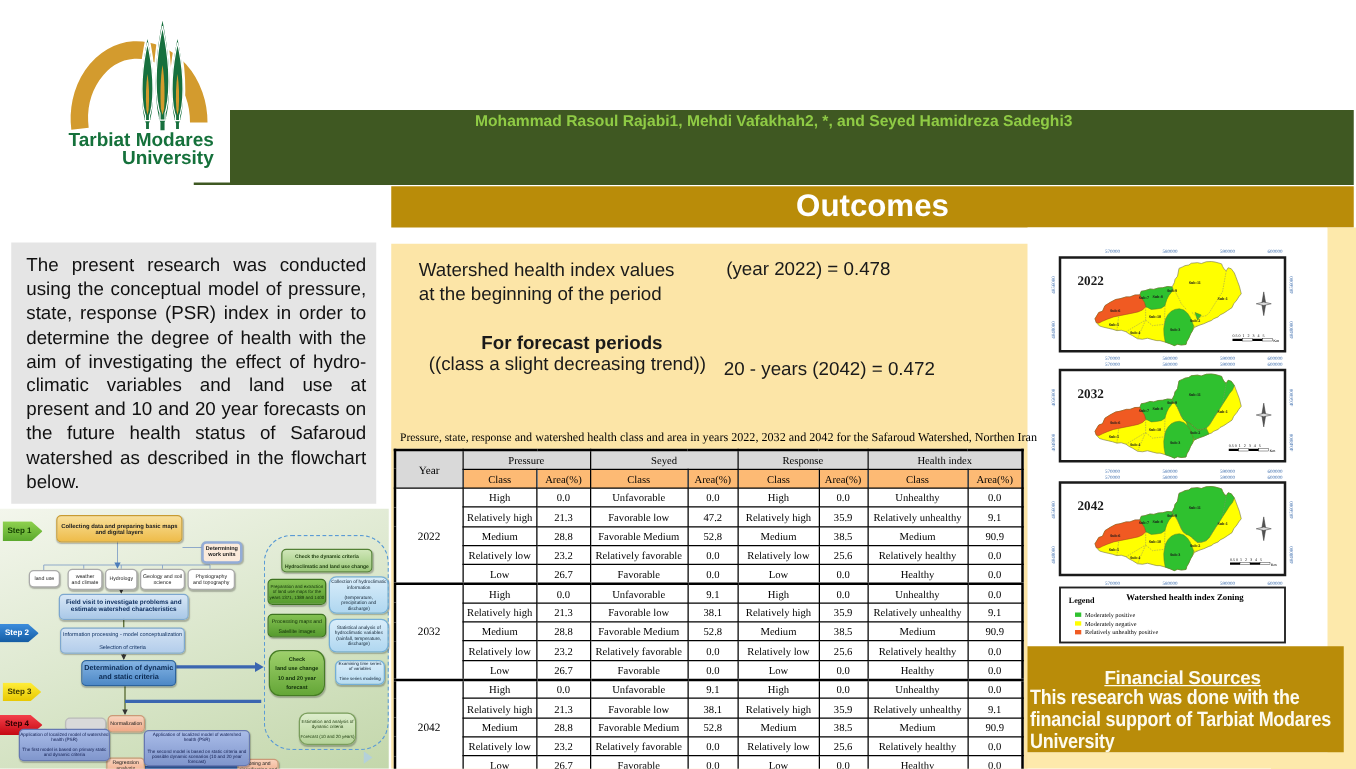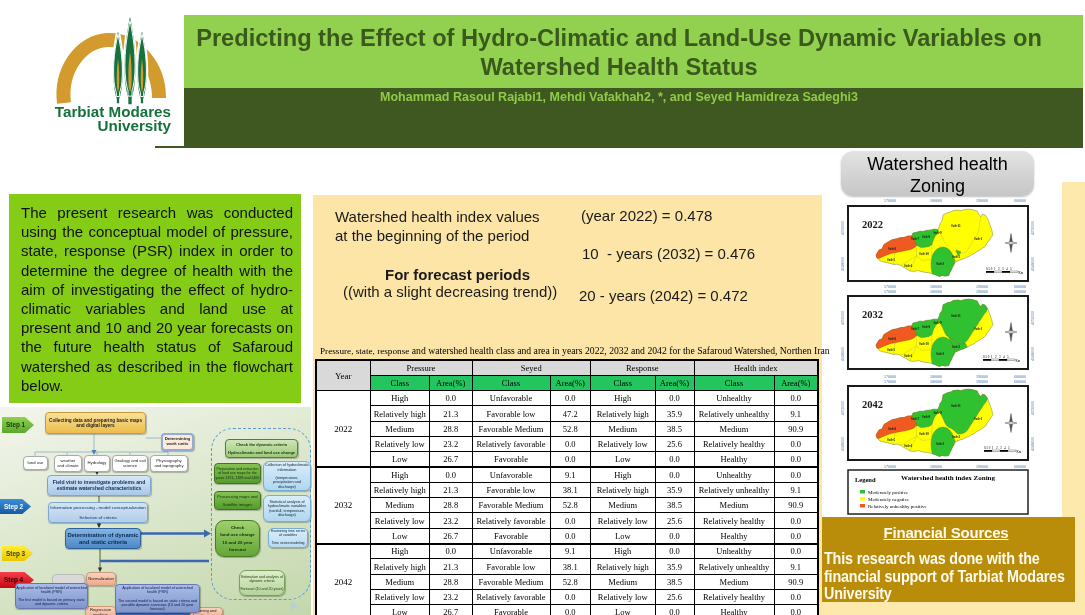--- a/index.html
+++ b/index.html
@@ -14,25 +14,20 @@
 
   html,body { width:1085px; height:615px; background:#ffffff; overflow:hidden;
     font-family:"Liberation Sans", sans-serif; }
   .abs { position:absolute; }
   #page { position:relative; width:1085px; height:615px; background:#fff; }
 </style>
 </head>
 <body>
 <div id="page">
 
-  <div class="abs" style="left:155px; top:15px; width:928px; height:73px; background:#92d050;">
-    <div style="padding-top:9px; text-align:center; font-weight:bold; font-size:23.6px; line-height:29px; color:#3a591c;">
-      Predicting the Effect of Hydro-Climatic and Land-Use Dynamic Variables on<br>Watershed Health Status
-    </div>
-  </div>
   <div class="abs" style="left:155px; top:88px; width:928px; height:60px; background:#3f5822;">
     <div style="padding-top:2px; text-align:center; font-weight:bold; font-size:12.5px; color:#8fcb45;">Mohammad Rasoul Rajabi1, Mehdi Vafakhah2, *, and Seyed Hamidreza Sadeghi3</div>
   </div>
 
   <div class="abs" style="left:0px; top:0px; width:155px; height:146px; background:#fff;margin-left:29px;">
     <svg width="155" height="146" viewBox="0 0 155 146">
       <path d="M 35,103 A 46,55 0 0 1 78,40 A 50,58 0 0 1 130,98" fill="none" stroke="#d39b2e" stroke-width="14"></path>
       <g stroke="#ffffff" stroke-width="1.7" fill="#17703e">
         <path id="tL" d="M89,27 C86.5,38 84.5,50 83.8,63 C83.2,76 83.8,88 86,96 L87,99 L87,104 L91,104 L91,99 L92,96 C94.2,88 94.8,76 94.2,63 C93.5,50 91.5,38 89,27 Z"></path>
         <path id="tR" d="M113,27 C110.5,38 108.5,50 107.8,63 C107.2,76 107.8,88 110,96 L111,99 L111,104 L115,104 L115,99 L116,96 C118.2,88 118.8,76 118.2,63 C117.5,50 115.5,38 113,27 Z"></path>
@@ -48,22 +43,24 @@
         <path d="M113,59 C111.7,68 111.4,78 112.1,88 L113,92 L113.9,88 C114.6,78 114.3,68 113,59 Z"></path>
         <path d="M101,52 C99.4,62 99,75 99.7,87 L101,92 L102.3,87 C103,75 102.6,62 101,52 Z"></path>
       </g>
       <g fill="#15713b" font-family="Liberation Sans, sans-serif" font-weight="bold" text-anchor="end">
         <text x="142" y="117" font-size="15.2">Tarbiat Modares</text>
         <text x="142" y="131" font-size="15.2">University</text>
       </g>
     </svg>
   </div>
 
-
-  <div class="abs" style="left:9px; top:194px; width:292px; height:209px; background:#84cc16;">
+  <div class="abs" style="left:313px; top:149px; width:770px; height:33px; background:#b98c09;
+       color:#fff; font-weight:bold; font-size:25px; text-align:center; line-height:32px;">Outcomes</div>
+
+  <div class="abs" style="left:9px; top:194px; width:292px; height:209px; background:#e5e5e5;">
     <div style="margin:9px 8px 0 12px; width:272px; font-size:15px; line-height:19.2px; color:#111; text-align:justify;">The present research was conducted using the conceptual model of pressure, state, response (PSR) index in order to determine the degree of health with the aim of investigating the effect of hydro-climatic variables and land use at present and 10 and 20 year forecasts on the future health status of Safaroud watershed as described in the flowchart below.</div>
   </div>
 
   <div class="abs" id="flow" style="left:0px; top:407px; width:311px; height:208px;
        background:linear-gradient(160deg,#f3f6ec 0%, #e0ead3 40%, #c3d7ab 100%);">
     <svg class="abs" style="left:0;top:0;" width="311" height="210" viewBox="0 0 311 210">
       <g stroke="#8ea9c9" stroke-width="0.8" fill="none">
         <path d="M94,26 L94,44"></path>
         <path d="M35,45 L168,45"></path>
         <path d="M35,45 L35,49 M67,45 L67,48 M97,45 L97,48 M130,45 L130,48 M168,45 L168,48"></path>
@@ -117,23 +114,22 @@
     <div class="abs fbx" style="left:263px; top:88px; width:48px; height:27px; background:linear-gradient(#d9edfa,#b0d7f0); border-color:#74aed6; border-radius:6px; font-size:3.8px; color:#123;">Statistical analysis of<br>hydroclimatic variables<br>(rainfall, temperature,<br>discharge)</div>
     <div class="abs fbx" style="left:215px; top:113px; width:45px; height:37px; background:linear-gradient(#9ed06b,#64a637); border-color:#467c24; border-radius:9px; font-size:4.4px; line-height:1.6; font-weight:bold; color:#12300a;">Check<br>land use change<br>10 and 20 year<br>forecast</div>
     <div class="abs fbx" style="left:268px; top:121px; width:40px; height:20px; background:linear-gradient(#d9edfa,#b8dcf2); border-color:#74aed6; border-radius:5px; font-size:3.5px; color:#123;">Examining time series<br>of variables<br><br>Time series modeling</div>
     <div class="abs fbx" style="left:239px; top:163px; width:46px; height:26px; background:linear-gradient(#ddedcc,#b6d49a); border-color:#7a9e5c; border-radius:7px; font-size:3.6px; color:#1c3a0d;">Estimation and analysis of<br>dynamic criteria<br><br>Forecast (10 and 20 years)</div>
     <div class="abs" style="left:291px; top:194px; width:0; height:0; border-left:7px solid #aecde8; border-top:5px solid transparent; border-bottom:5px solid transparent; opacity:0.75;"></div>
   </div>
 
   <div class="abs" id="outc" style="left:313px; top:195px; width:509px; height:420px; background:#fce5a7; z-index:2; font-size:15px; color:#1a1a1a;">
     <div class="abs" style="left:22px; top:12px; line-height:19px;">Watershed health index values<br>at the beginning of the period</div>
     <div class="abs" style="left:268px; top:12px;">(year 2022) = 0.478</div>
-    <div class="abs" style="left:269px; top:50px;">10&nbsp; - years (2032) = 0.476</div>
     <div class="abs" style="left:72px; top:71px;font-weight:bold;">For forecast periods</div>
-    <div class="abs" style="left:30px; top:88px;">((with a slight decreasing trend))</div>
+    <div class="abs" style="left:30px; top:88px;">((class a slight decreasing trend))</div>
     <div class="abs" style="left:266px; top:92px;">20 - years (2042) = 0.472</div>
     <div class="abs" style="left:7px; top:150px; width:503px; font-family:'Liberation Serif',serif; font-size:9.7px; white-space:nowrap; color:#000;"><span style="font-size:9.2px;text-align:center;">Pressure, state, response</span> and watershed health class and area in years 2022, 2032 and 2042 for the Safaroud Watershed, Northen Iran</div>
     <table style="position:absolute; left:2px; top:164px; width:498px; border-collapse:collapse; table-layout:fixed;
       font-family:'Liberation Serif',serif; font-size:8.5px; color:#000; text-align:center; background:#fff; white-space:nowrap;">
       <colgroup>
         <col style="width:54px">
           <col style="width:59.5px">
           <col style="width:42.5px">
           <col style="width:78px">
           <col style="width:40.5px">
@@ -143,21 +139,21 @@
           <col style="width:44px">
       </colgroup>
       <tbody>
           <tr style="height:13px; background:#d9d9d9;">
         <td rowspan="2" class="bb" style="font-size:9px;">Year</td>
         <td colspan="2" class="bb">Pressure</td>
         <td colspan="2" class="bb">Seyed</td>
         <td colspan="2" class="bb">Response</td>
         <td colspan="2" class="bb">Health index</td>
       </tr>
-      <tr style="height:13px; background:#22c55e;">
+      <tr style="height:13px; background:#fdba74;">
         <td class="bb">Class</td>
             <td class="bb">Area(%)</td>
             <td class="bb">Class</td>
             <td class="bb">Area(%)</td>
             <td class="bb">Class</td>
             <td class="bb">Area(%)</td>
             <td class="bb">Class</td>
             <td class="bb">Area(%)</td>
       </tr>
 
@@ -462,23 +458,20 @@
       <rect x="12" y="20" width="5" height="3.5" fill="#2fc12f"></rect>
           <text x="20" y="23.5" font-family="Liberation Serif,serif" font-size="5" fill="#000">Moderately positive</text>
       <rect x="12" y="27" width="5" height="3.5" fill="#ffff00"></rect>
           <text x="20" y="30.5" font-family="Liberation Serif,serif" font-size="5" fill="#000">Moderately negative</text>
       <rect x="12" y="34" width="5" height="3.5" fill="#f05a22"></rect>
           <text x="20" y="37.5" font-family="Liberation Serif,serif" font-size="5" fill="#000">Relatively unhealthy positive</text>
     </g>
   </svg>
   </div>
 
-  <div class="abs" style="left:841px; top:151px; width:193px; height:45px; border-radius:12px;
-       background:linear-gradient(#e3e3e3,#c6c6c6); box-shadow:0 1px 2px rgba(0,0,0,0.25);
-       text-align:center; font-size:18px; line-height:22px; color:#000; padding-top:2px;">Watershed health<br>Zoning</div>
 
   <div class="abs" style="left:817px; top:517px; width:258px; height:85px; background:#b98c09; color:#fdfbf0; overflow:hidden;">
-    <div style="text-align:center; font-size:15px; font-weight:bold; text-decoration:underline; letter-spacing:-0.2px; padding-top:7px;">Financial Sources</div>
+    <div style="text-align:center; font-size:15px; font-weight:bold; text-decoration:underline; letter-spacing:-0.2px; padding-top:17px;">Financial Sources</div>
     <div class="abs" style="left:7px; top:33px; width:290px; font-size:16.5px; font-weight:bold; letter-spacing:-0.2px; line-height:17.6px; transform:scaleX(0.87); transform-origin:left top; white-space:nowrap;">This research was done with the<br>financial support of Tarbiat Modares<br>University</div>
   </div>
   <div class="abs" style="left:817px; top:602px; width:268px; height:13px; background:#fde9ab;"></div>
 
 </div>
 
 </body></html>

